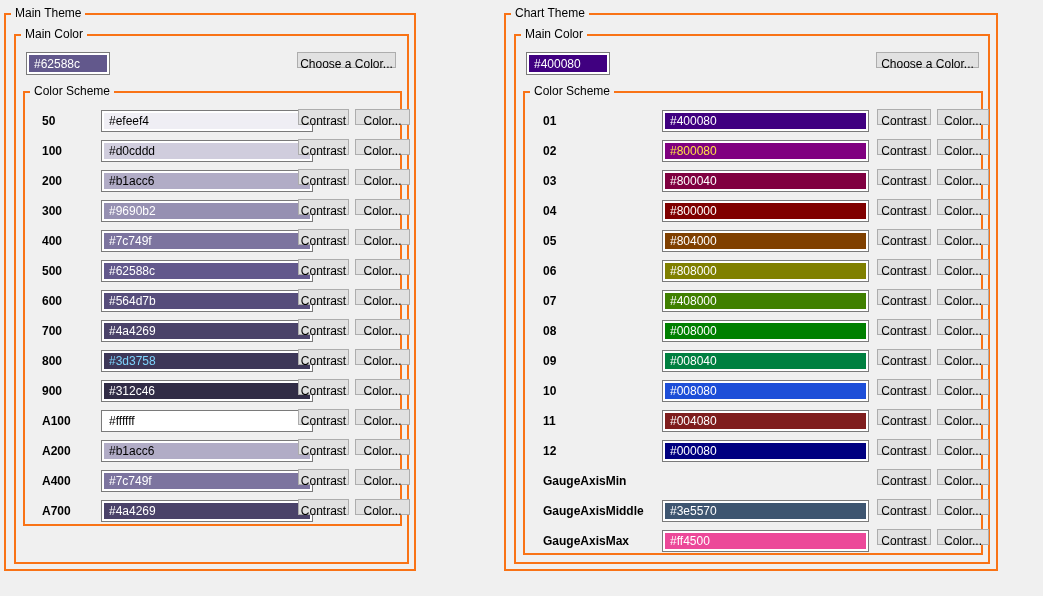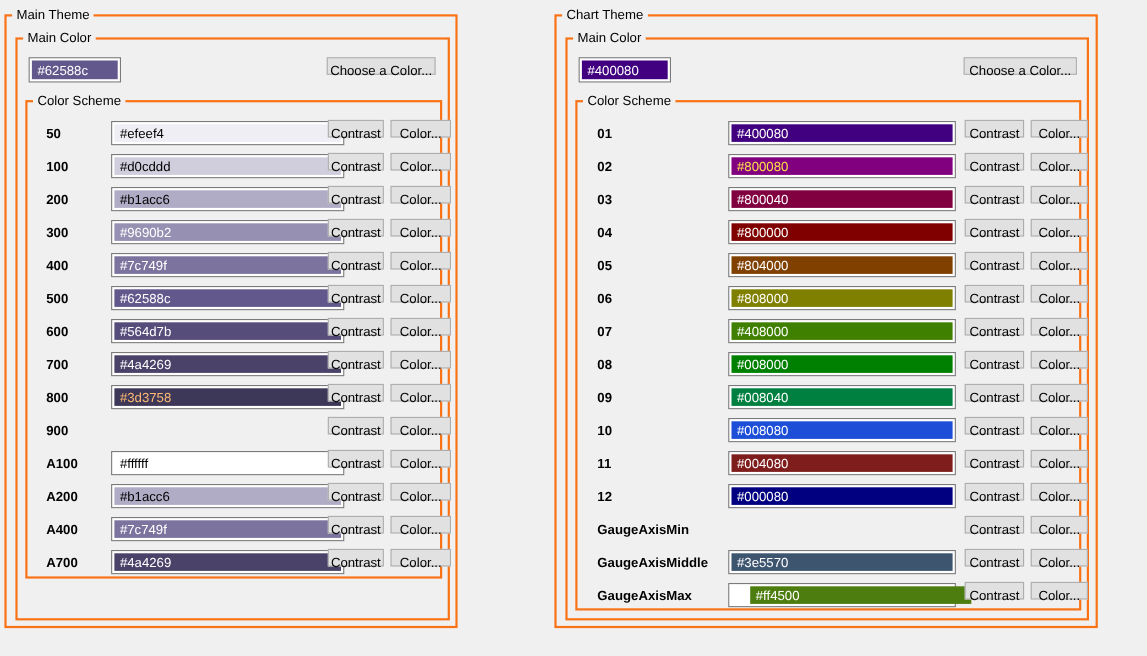--- a/index.html
+++ b/index.html
@@ -174,27 +174,30 @@
             <span class="row-label">700</span>
             <div class="swatch row-swatch">
               <div class="fill" style="background: rgb(74, 66, 105); color: rgb(255, 255, 255);">#4a4269</div>
             </div>
             <button class="btn contrast-btn">Contrast</button>
             <button class="btn color-btn">Color...</button>
           </div>
           <div class="row">
             <span class="row-label">800</span>
             <div class="swatch row-swatch">
-              <div class="fill" style="background: rgb(61, 55, 88); color: #fdba74;">#3d3758</div>
+              <div class="fill" style="background: rgb(61, 55, 88); color: #7dd3fc;">#3d3758</div>
             </div>
             <button class="btn contrast-btn">Contrast</button>
             <button class="btn color-btn">Color...</button>
           </div>
           <div class="row">
             <span class="row-label">900</span>
+            <div class="swatch row-swatch">
+              <div class="fill" style="background: rgb(49, 44, 70); color: rgb(255, 255, 255);">#312c46</div>
+            </div>
             <button class="btn contrast-btn">Contrast</button>
             <button class="btn color-btn">Color...</button>
           </div>
           <div class="row">
             <span class="row-label">A100</span>
             <div class="swatch row-swatch">
               <div class="fill" style="background: rgb(255, 255, 255); color: rgb(0, 0, 0);">#ffffff</div>
             </div>
             <button class="btn contrast-btn">Contrast</button>
             <button class="btn color-btn">Color...</button>
@@ -347,21 +350,21 @@
             <span class="row-label">GaugeAxisMiddle</span>
             <div class="swatch row-swatch">
               <div class="fill" style="background: rgb(62, 85, 112); color: rgb(255, 255, 255);">#3e5570</div>
             </div>
             <button class="btn contrast-btn">Contrast</button>
             <button class="btn color-btn">Color...</button>
           </div>
           <div class="row">
             <span class="row-label">GaugeAxisMax</span>
             <div class="swatch row-swatch">
-              <div class="fill" style="background: #4d7c0f; color: rgb(255, 255, 255); margin-left: 17px;">#ff4500</div>
+              <div class="fill" style="background: #ec4899; color: rgb(255, 255, 255);">#ff4500</div>
             </div>
             <button class="btn contrast-btn">Contrast</button>
             <button class="btn color-btn">Color...</button>
           </div>
         </div>
     </div>
   </div>
 </div>
 
 </body></html>

